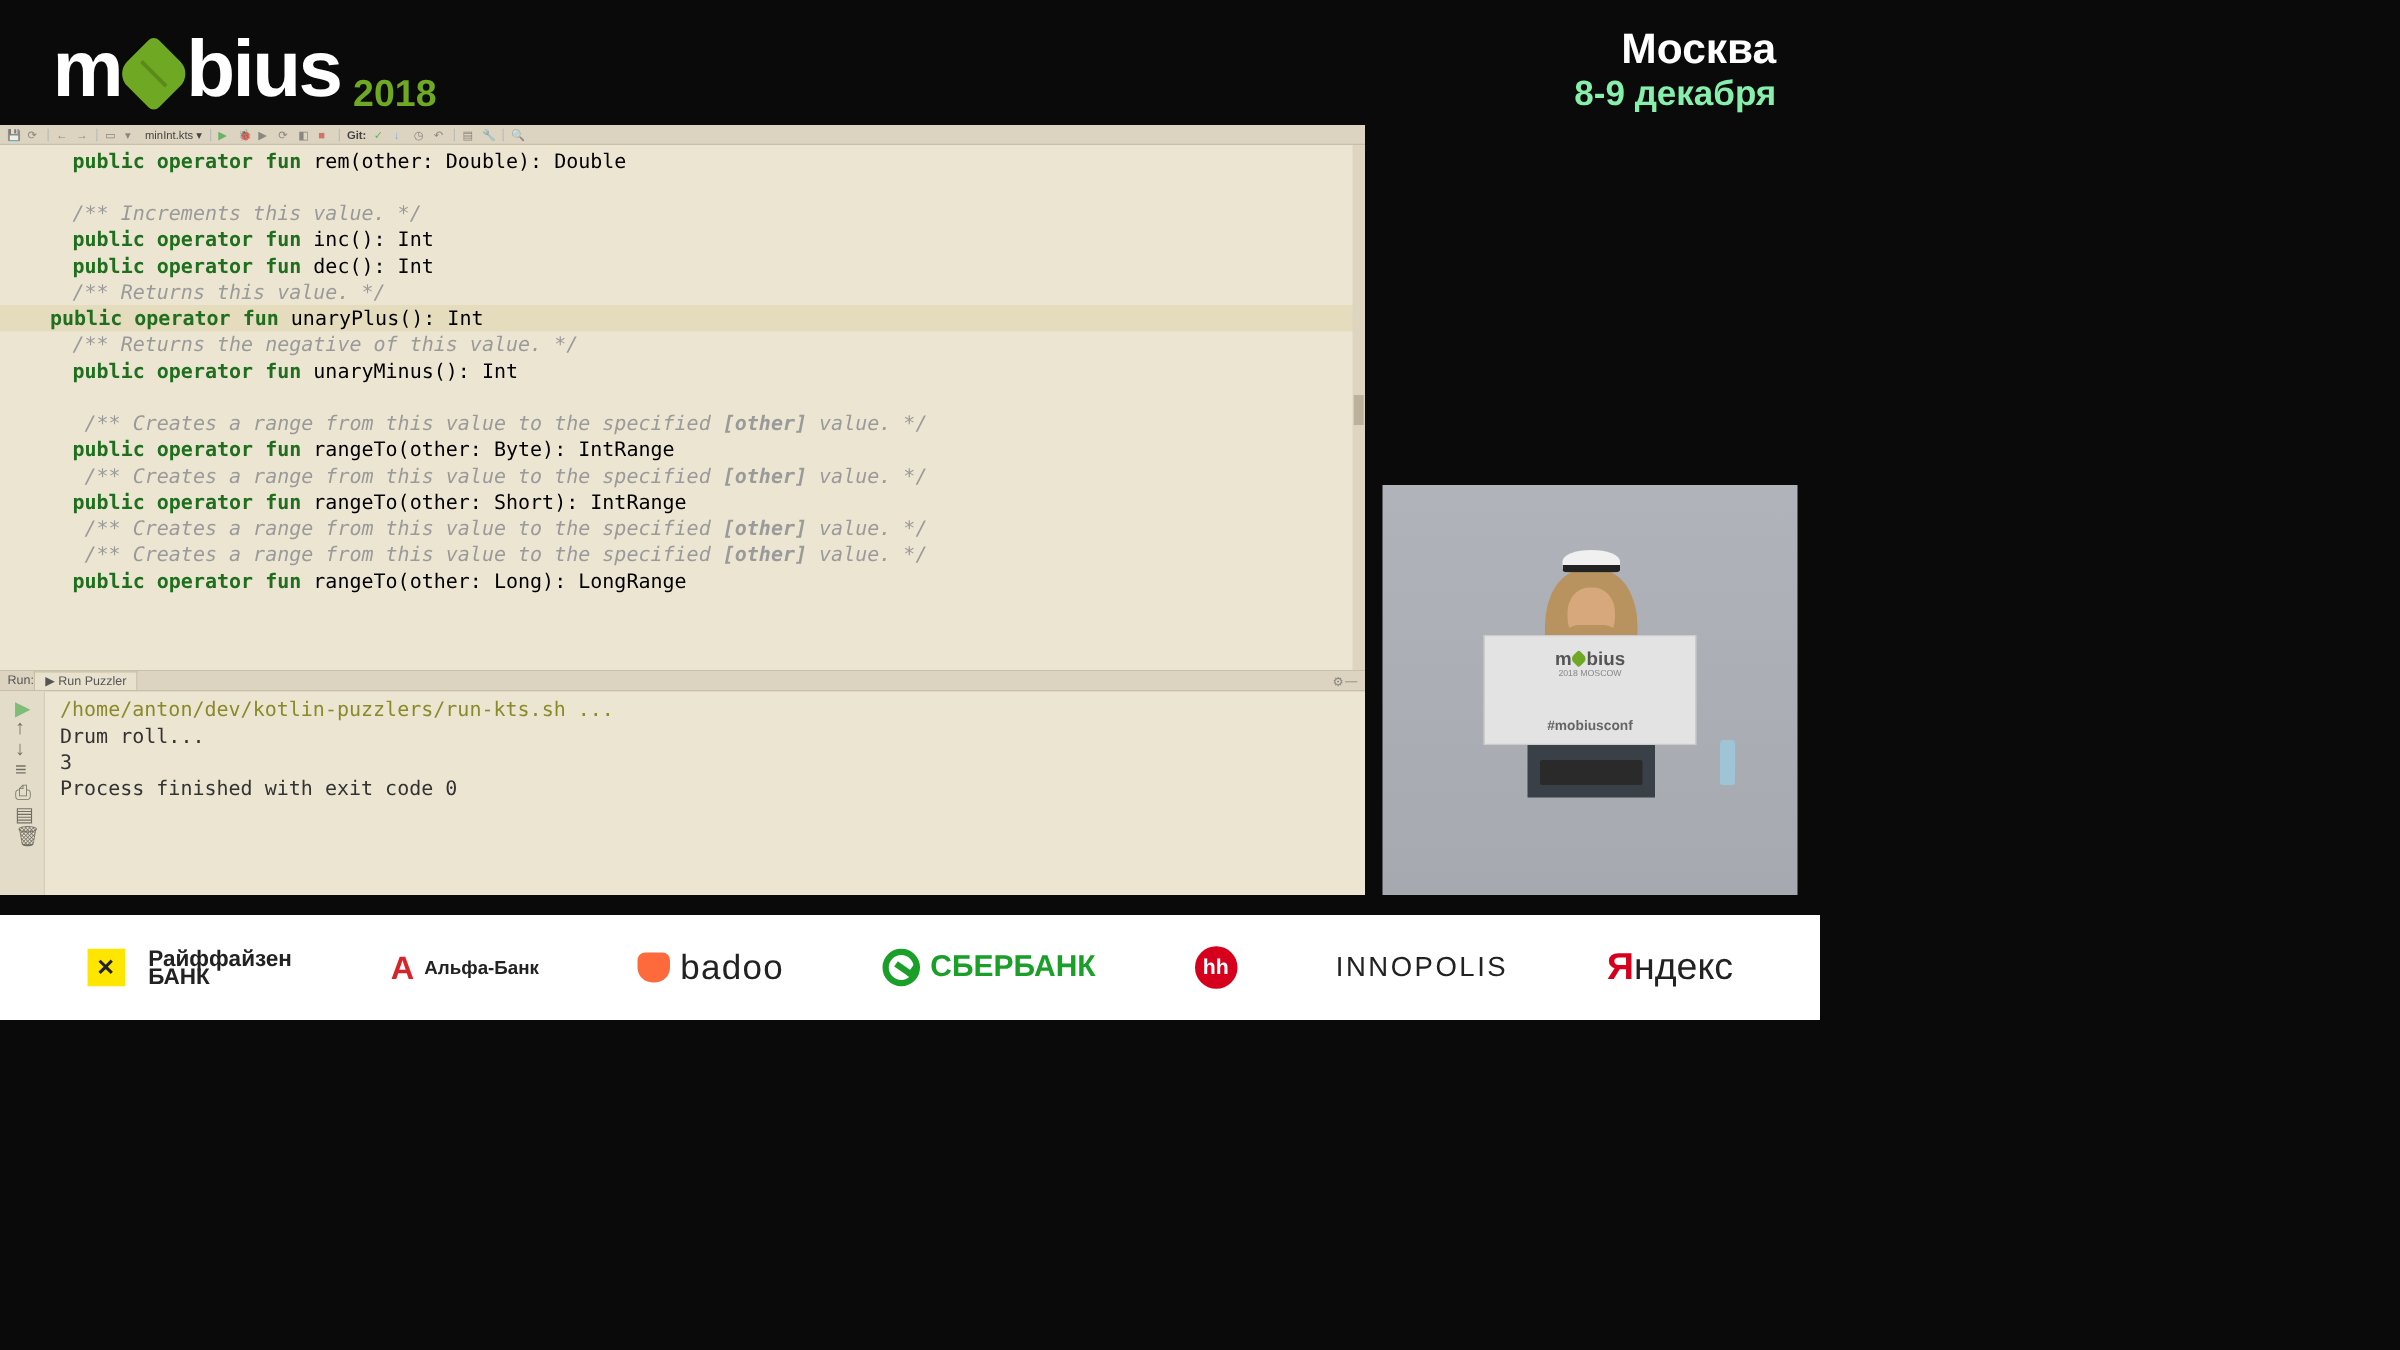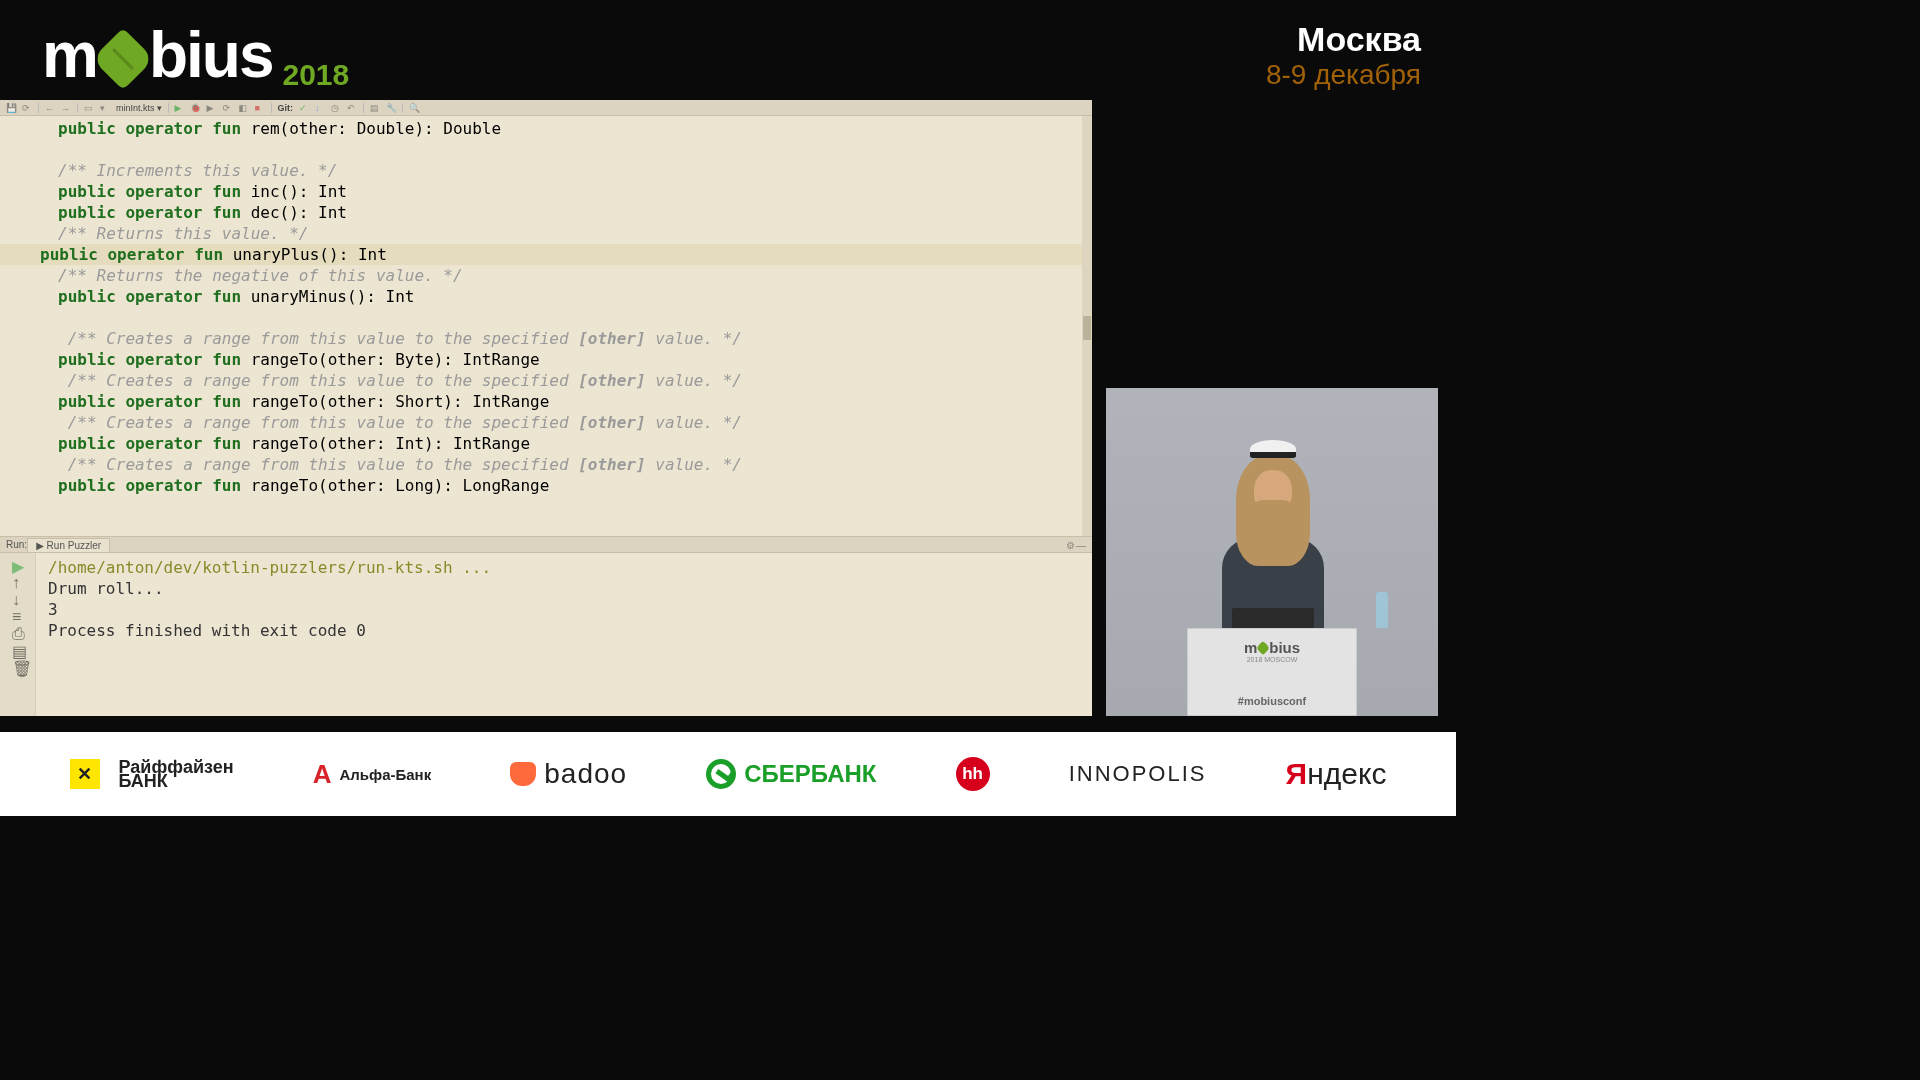--- a/index.html
+++ b/index.html
@@ -48,21 +48,21 @@
   }
   .logo-year {
     color: #6fa823;
     font-size: 30px;
     font-weight: 600;
     position: relative;
     top: 8px;
   }
   .event-info { text-align: right; }
   .event-city { color: #fff; font-size: 34px; font-weight: 700; }
-  .event-date { color: #a16207; font-size: 28px; font-weight: 400; }
+  .event-date { color: #86efac; font-size: 28px; font-weight: 700; }
 
   .ide {
     position: absolute;
     left: 0; top: 100px;
     width: 1092px;
     height: 616px;
     background: #e8e1ce;
     display: flex;
     flex-direction: column;
   }
@@ -120,21 +120,21 @@
   .run-console{
     flex:1;padding:4px 12px;
     font-family:'DejaVu Sans Mono','Consolas',monospace;
     font-size:16px;line-height:21px;color:#333;
   }
   .cpath{color:#8a8a2a;}
   .speaker{
     position:absolute;
     right:18px;top:388px;width:332px;height:328px;
     background:linear-gradient(#b0b4ba,#a6aab0);
-    display:flex;align-items:flex-end;justify-content:center;margin-left:25px;
+    display:flex;align-items:center;justify-content:center;margin-left:25px;
   }
   .podium{
     width:170px;height:88px;background:#e3e3e3;border:1px solid #ccc;
     position:relative;
   }
   .podium-logo{position:absolute;top:10px;left:0;right:0;text-align:center;font-size:15px;font-weight:700;color:#555;}
   .podium-leaf{display:inline-block;width:10px;height:10px;background:#6fa823;transform:rotate(45deg);border-radius:2px 4px 2px 4px;margin:0 1px;}
   .podium-sub{font-size:7px;color:#888;font-weight:normal;display:block;}
   .podium-hash{position:absolute;bottom:8px;left:0;right:0;text-align:center;font-size:11px;color:#666;font-weight:bold;}
   .person{
@@ -231,21 +231,20 @@
     <div class="line"><span class="cm">/** Returns this value. */</span></div>
     <div class="line hl"><span class="kw">public operator fun</span><span> unaryPlus(): Int</span></div>
     <div class="line"><span class="cm">/** Returns the negative of this value. */</span></div>
     <div class="line"><span class="kw">public operator fun</span><span> unaryMinus(): Int</span></div>
     <div class="line"> </div>
     <div class="line"><span class="cm"><span> /** Creates a range from this value to the specified </span><strong>[other]</strong><span> value. */</span></span></div>
     <div class="line"><span class="kw">public operator fun</span><span> rangeTo(other: Byte): IntRange</span></div>
     <div class="line"><span class="cm"><span> /** Creates a range from this value to the specified </span><strong>[other]</strong><span> value. */</span></span></div>
     <div class="line"><span class="kw">public operator fun</span><span> rangeTo(other: Short): IntRange</span></div>
     <div class="line"><span class="cm"><span> /** Creates a range from this value to the specified </span><strong>[other]</strong><span> value. */</span></span></div>
-    <div class="line"><span class="kw">public operator fun</span><span> rangeTo(other: Int): IntRange</span></div>
     <div class="line"><span class="cm"><span> /** Creates a range from this value to the specified </span><strong>[other]</strong><span> value. */</span></span></div>
     <div class="line"><span class="kw">public operator fun</span><span> rangeTo(other: Long): LongRange</span></div>
   </div>
 
   <div class="run-panel">
     <div class="run-header">
       <span>Run:</span>
       <span class="run-tab">▶ <span>Run Puzzler</span></span>
       <span class="spacer"></span>
       <span class="tb-icon">⚙</span>

